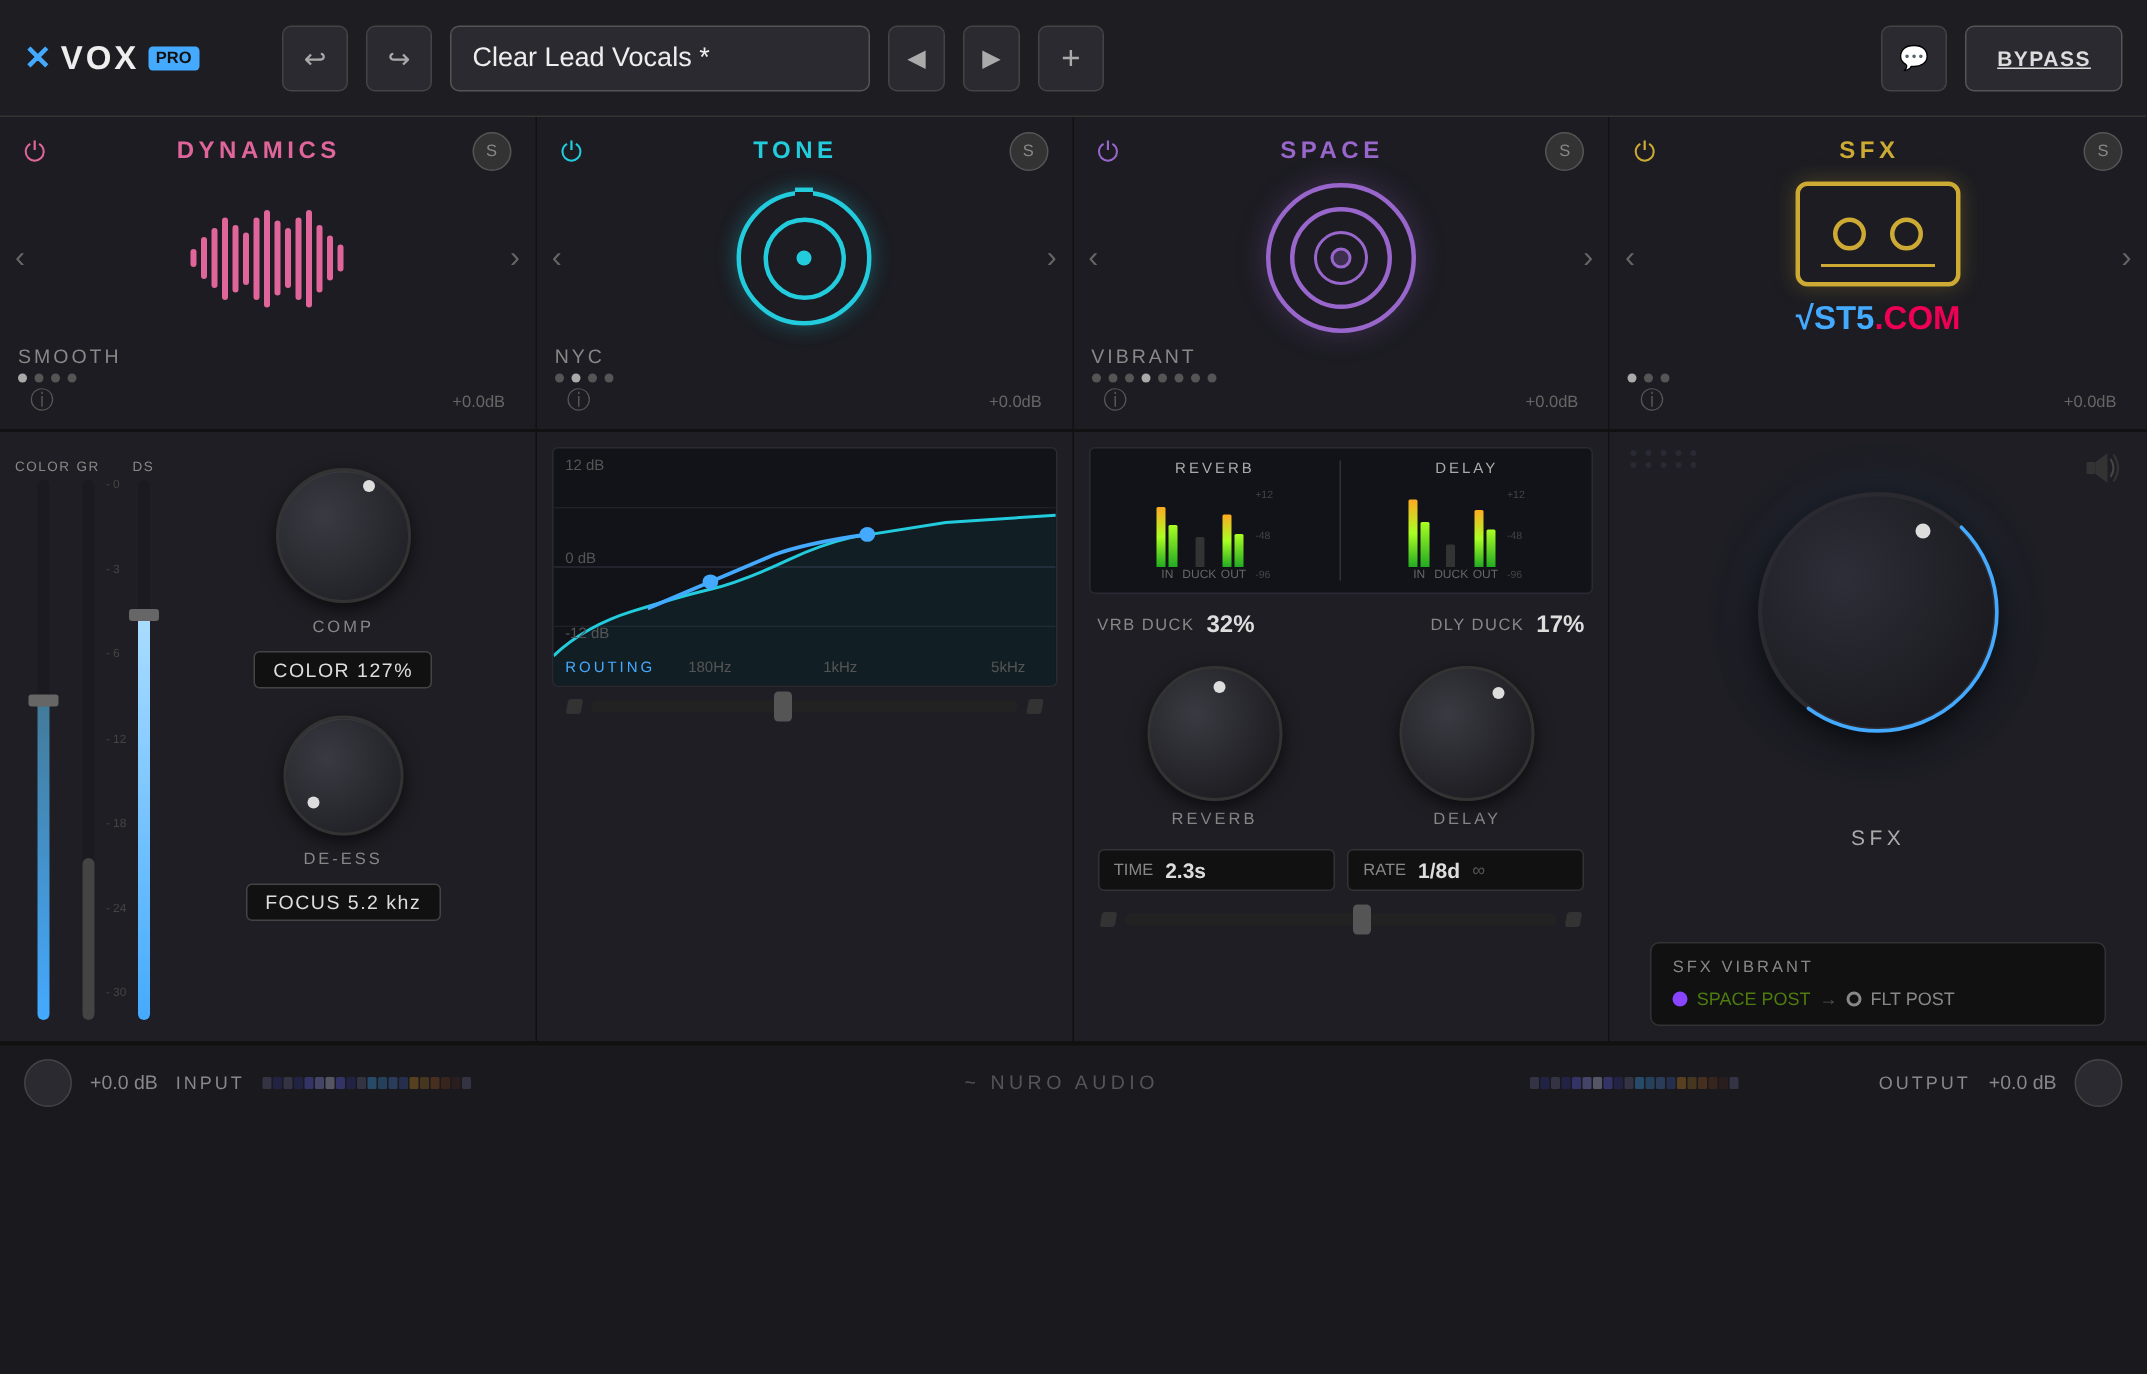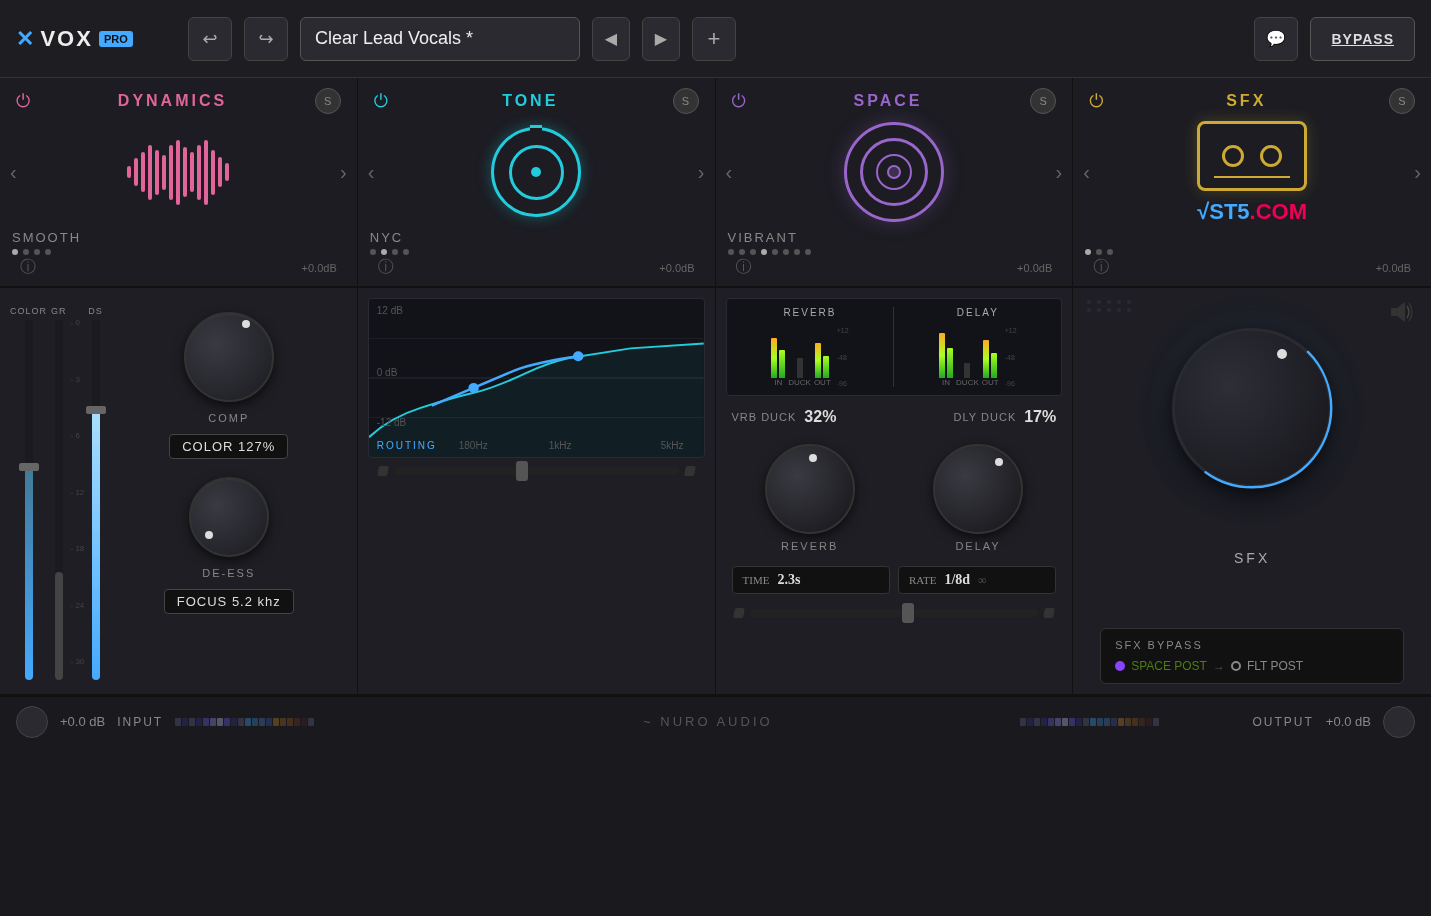--- a/index.html
+++ b/index.html
@@ -783,21 +783,21 @@
       <div style="display:flex;flex-direction:column;align-items:center;gap:6px;">
         <div style="position:relative;width:90px;height:90px;">
           <div style="width:90px;height:90px;border-radius:50%;background:radial-gradient(circle at 35% 35%,#3a3a42,#141418);border:2px solid #333;box-shadow:0 4px 12px rgba(0,0,0,0.6);position:relative;cursor:grab;">
             <div style="position:absolute;width:8px;height:8px;background:#ddd;border-radius:50%;top:12px;right:18px;"></div>
           </div>
         </div>
         <span style="font-size:11px;color:#888;letter-spacing:2px;">DELAY</span>
       </div>
     </div>
 
-    <div style="display:flex;gap:8px;padding:0 6px;font-family:Liberation Serif, serif;">
+    <div style="display:flex;gap:8px;padding:0 6px;">
       <div style="flex:1;background:#111;border:1px solid #333;border-radius:4px;padding:5px 10px;display:flex;gap:8px;align-items:center;">
         <span style="font-size:11px;color:#888;">TIME</span>
         <span style="font-size:14px;color:#ddd;font-weight:bold;">2.3s</span>
       </div>
       <div style="flex:1;background:#111;border:1px solid #333;border-radius:4px;padding:5px 10px;display:flex;gap:8px;align-items:center;">
         <span style="font-size:11px;color:#888;">RATE</span>
         <span style="font-size:14px;color:#ddd;font-weight:bold;">1/8d</span>
         <span style="font-size:12px;color:#555;">∞</span>
       </div>
     </div>
@@ -840,21 +840,21 @@
         <div style="position:absolute;width:10px;height:10px;background:#ddd;border-radius:50%;top:18px;right:42px;"></div>
 
         <svg style="position:absolute;inset:-10px;width:calc(100% + 20px);height:calc(100% + 20px);" viewBox="0 0 180 180">
           <circle cx="90" cy="90" r="82" fill="none" stroke="#44aaff" stroke-width="2.5" stroke-dasharray="250 270" stroke-dashoffset="70" stroke-linecap="round"></circle>
         </svg>
       </div>
     </div>
     <span style="font-size:14px;color:#aaa;letter-spacing:3px;">SFX</span>
 
     <div style="background:#111;border:1px solid #333;border-radius:6px;padding:10px 14px;width:90%;">
-      <div style="font-size:11px;color:#888;letter-spacing:2px;margin-bottom:8px;">SFX BYPASS</div>
+      <div style="font-size:11px;color:#888;letter-spacing:2px;margin-bottom:8px;">SFX VIBRANT</div>
       <div style="display:flex;align-items:center;gap:6px;">
         <div style="width:10px;height:10px;border-radius:50%;background:#8844ff;"></div>
         <span style="font-size:12px;color:#4d7c0f;">SPACE POST</span>
         <span style="font-size:12px;color:#555;">→</span>
         <div style="width:10px;height:10px;border-radius:50%;border:2px solid #888;"></div>
         <span style="font-size:12px;color:#888;">FLT POST</span>
       </div>
     </div>
   </div>
 </div>

